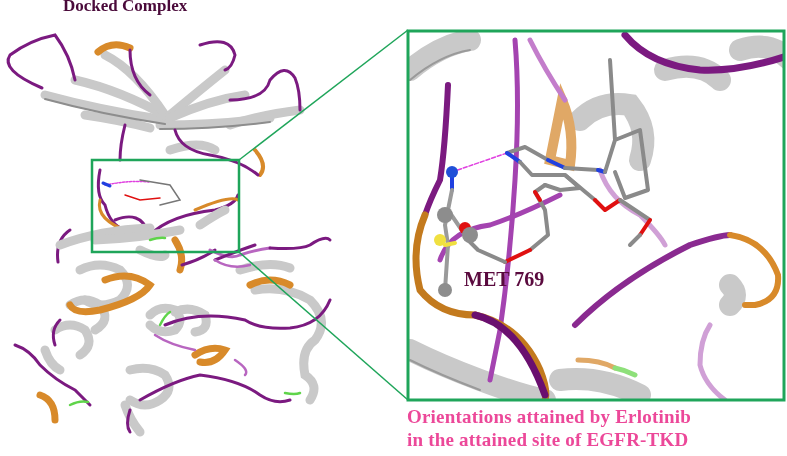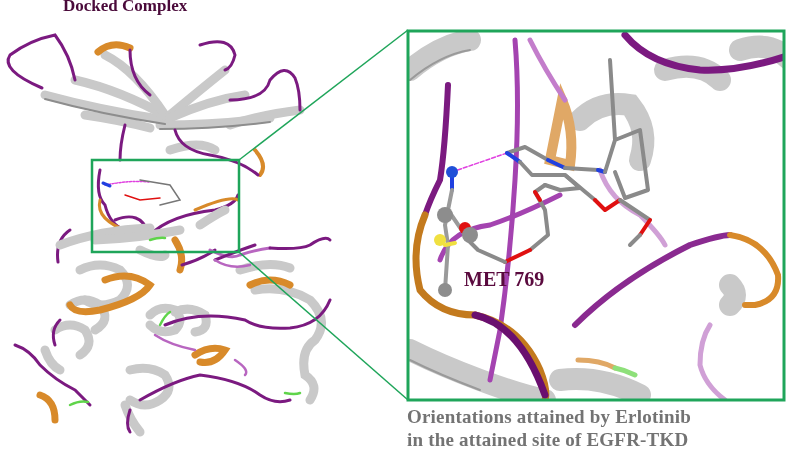--- a/index.html
+++ b/index.html
@@ -1,18 +1,18 @@
 <!DOCTYPE html>
 <html><head>
 <meta charset="utf-8">
 <style>
   html, body { margin:0; padding:0; background:#ffffff; }
   body { width:787px; height:456px; position:relative; overflow:hidden; font-family:"Liberation Serif", serif; }
   .title { position:absolute; left:63px; top:-4px; font-size:17px; font-weight:bold; color:#4a0a3a; white-space:nowrap; }
-  .caption { position:absolute; left:407px; font-size:19px; font-weight:bold; color:#737373; white-space:nowrap; letter-spacing:0.2px; }
+  .caption { position:absolute; left:407px; font-size:19px; font-weight:bold; color:#ec4899; white-space:nowrap; letter-spacing:0.2px; }
   .cap1 { top:406px; }
   .cap2 { top:429px; }
   svg { position:absolute; left:0; top:0; }
   .res-label { position:absolute; left:464px; top:268px; font-size:20px; font-weight:bold; color:#5a0a3e; white-space:nowrap; }
 </style>
 </head>
 <body>
 
 <div class="title">Docked Complex</div>
 

